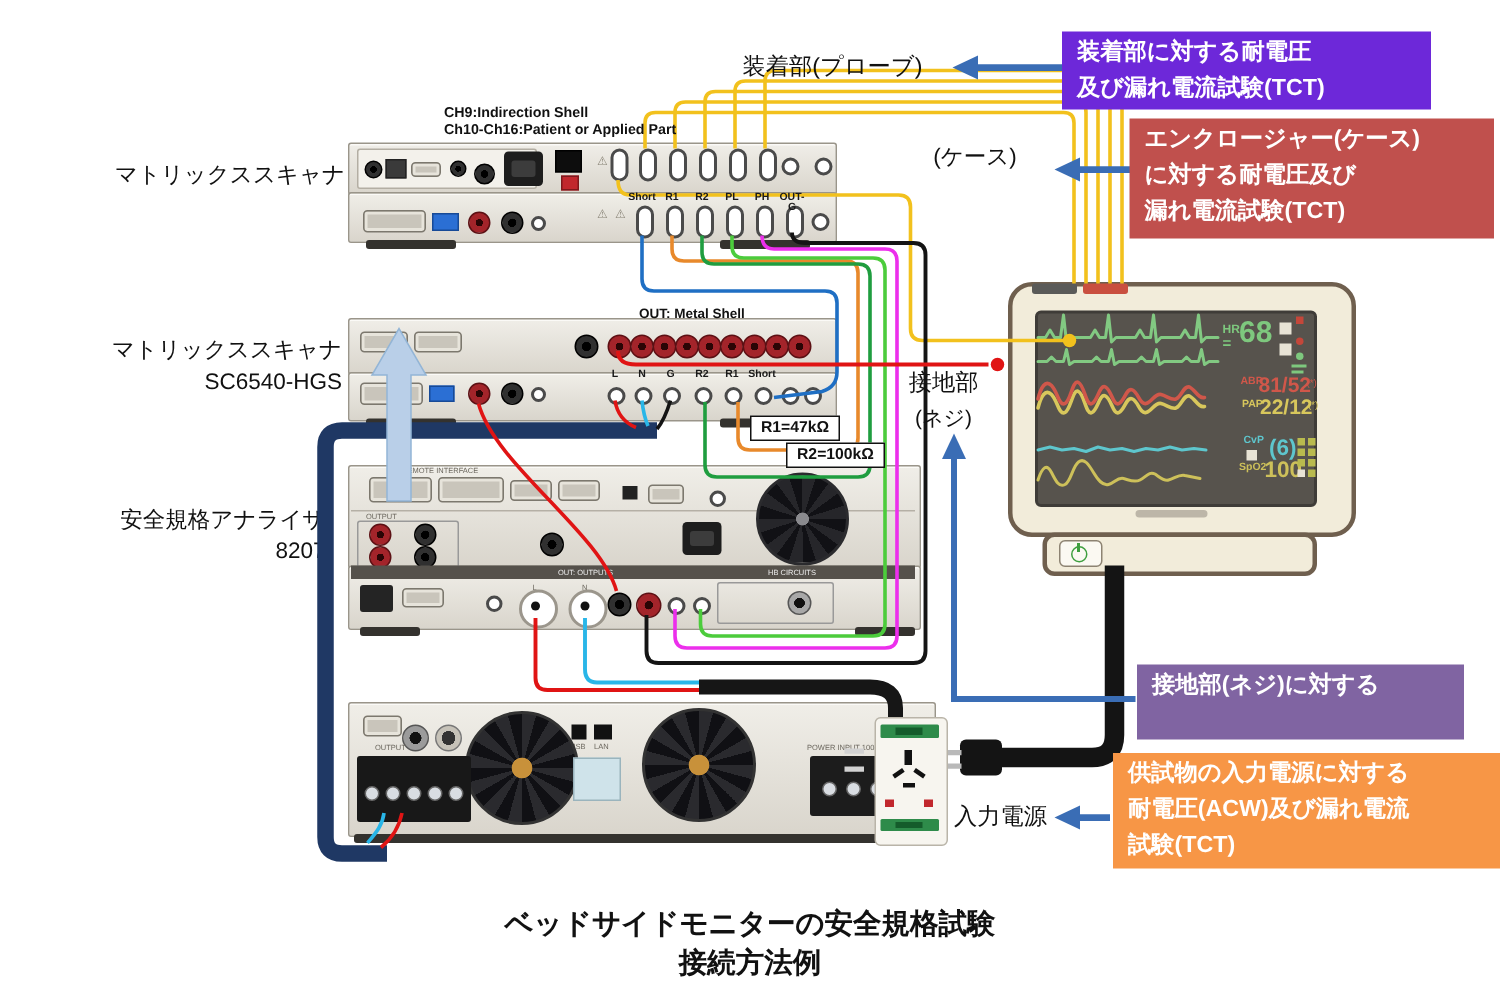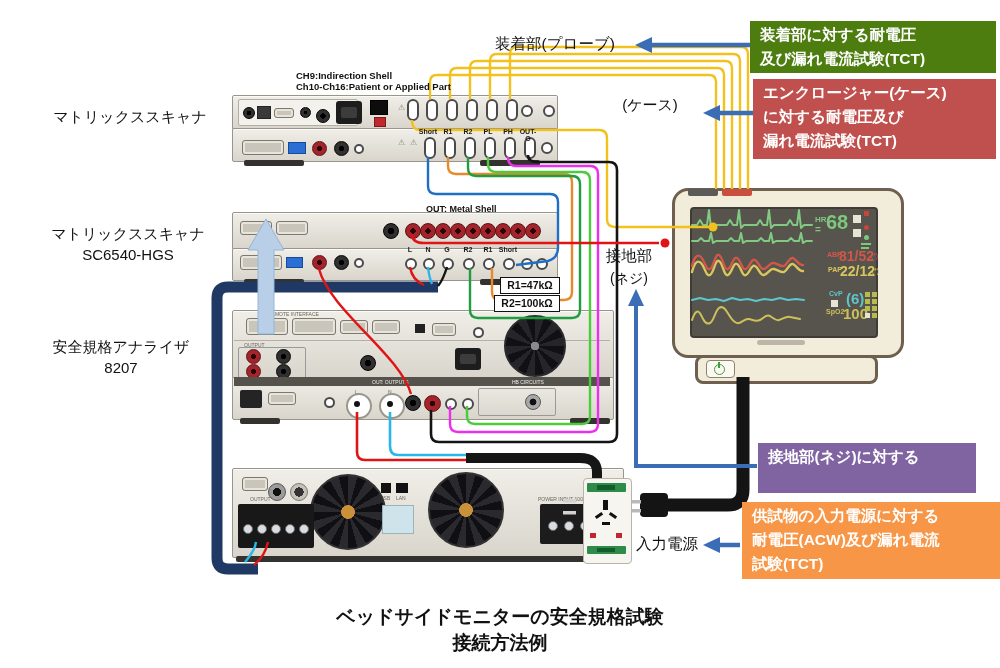--- a/index.html
+++ b/index.html
@@ -19,21 +19,21 @@
   .scr{position:absolute;width:8px;height:8px;border-radius:50%;background:#d9dde2;border:1px solid #666;}
   .fan{position:absolute;border-radius:50%;border:2px solid #2b2b2e;
        background:radial-gradient(circle,#8a8a8e 0 10%,transparent 11%),repeating-conic-gradient(#26262a 0 18deg,#111115 18deg 36deg);}
   .fan2{position:absolute;border-radius:50%;border:2px solid #333;
        background:radial-gradient(circle,#c8913a 0 13%,transparent 14%),repeating-conic-gradient(#2a2a2e 0 15deg,#101014 15deg 30deg);}
   .portlab{position:absolute;font-size:7px;font-weight:bold;width:22px;text-align:center;color:#1a1a1a;}
   .tiny{position:absolute;font-size:5px;color:#6b675e;white-space:nowrap;}
   .tinyw{position:absolute;font-size:5px;color:#eee;white-space:nowrap;}
   .tbox{position:absolute;color:#fff;font-weight:bold;font-size:15.5px;line-height:24px;padding:2px 0 2px 10px;}
   .rbox{position:absolute;background:#fff;border:1.5px solid #111;font-size:10.5px;font-weight:bold;text-align:center;line-height:14px;}
-  .lbl{font-size:15px;line-height:21px;}
+  .lbl{font-size:15px;line-height:21px;text-align:right;}
   .sq{position:absolute;}
   .pwr{position:absolute;width:9px;height:9px;border:1.7px solid #3f9f3f;border-radius:50%;}
   .pwr::before{content:"";position:absolute;left:2.6px;top:-3px;width:2px;height:6px;background:#3f9f3f;}
   .warn{position:absolute;font-size:8px;color:#8a8578;}
 </style>
 </head>
 <body>
 
 <div id="stage">
 
@@ -295,33 +295,33 @@
 
     <span class="txt" style="left:426px;top:204px;font-size:9px;font-weight:bold;">OUT: Metal Shell</span>
     <span class="portlab" style="left:399px;top:246px;">L</span>
     <span class="portlab" style="left:417px;top:246px;">N</span>
     <span class="portlab" style="left:436px;top:246px;">G</span>
     <span class="portlab" style="left:457px;top:246px;">R2</span>
     <span class="portlab" style="left:477px;top:246px;">R1</span>
     <span class="portlab" style="left:497px;top:246px;">Short</span>
 
     <div class="rbox" style="left:500px;top:277px;width:58px;height:15px;">R1=47kΩ</div>
-    <div class="rbox" style="left:494px;top:295px;width:64px;height:15px;">R2=100kΩ</div>
+    <div class="rbox" style="left:524px;top:295px;width:64px;height:15px;">R2=100kΩ</div>
 
     <div class="txt" style="left:495px;top:34px;width:140px;font-size:15.5px;">装着部(プローブ)</div>
     <div class="txt ctr" style="left:586px;top:94px;width:128px;font-size:15px;line-height:21px;">
         <div>(ケース)</div>
     </div>
     <div class="txt ctr" style="left:596px;top:244px;width:66px;font-size:15.5px;line-height:23px;">
       <div>接地部</div>
         <div style="font-size:14px;">(ネジ)</div>
     </div>
     <div class="txt" style="left:636px;top:534px;width:72px;font-size:15.5px;">入力電源</div>
 
-    <div class="tbox" style="left:750px;top:21px;width:236px;height:48px;background:#4d7c0f;">
+    <div class="tbox" style="left:708px;top:21px;width:236px;height:48px;background:#6d28d9;">
       <div>装着部に対する耐電圧</div>
       <div>及び漏れ電流試験(TCT)</div>
     </div>
     <div class="tbox" style="left:753px;top:79px;width:233px;height:76px;background:#c0504d;">
       <div>エンクロージャー(ケース)</div>
       <div>に対する耐電圧及び</div>
       <div>漏れ電流試験(TCT)</div>
     </div>
     <div class="tbox" style="left:758px;top:443px;width:208px;height:46px;background:#8064a2;">
       <div>接地部(ネジ)に対する</div>

